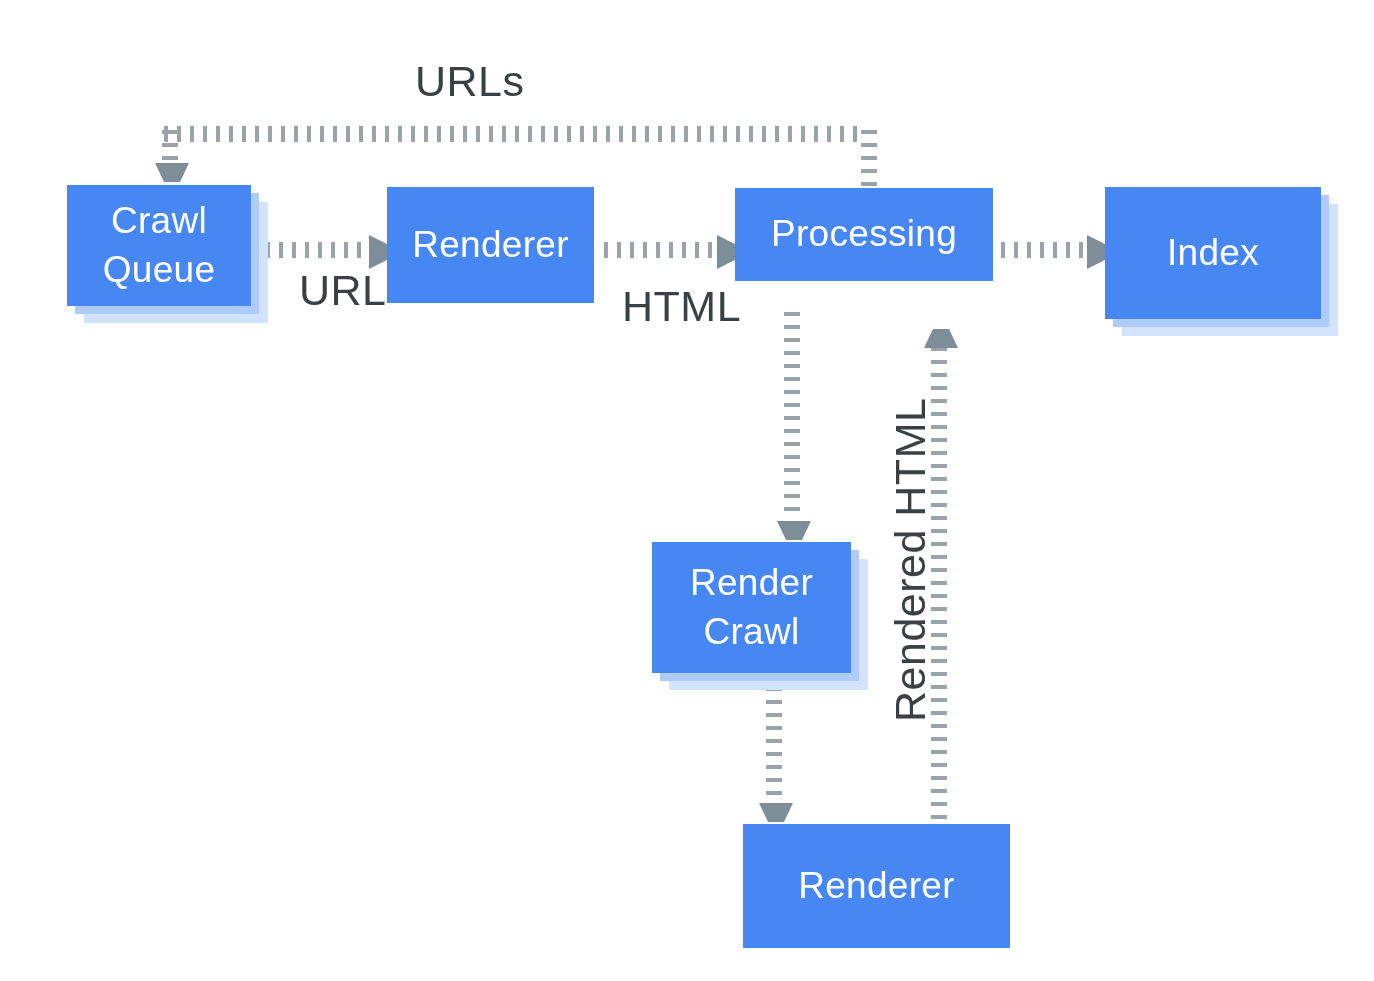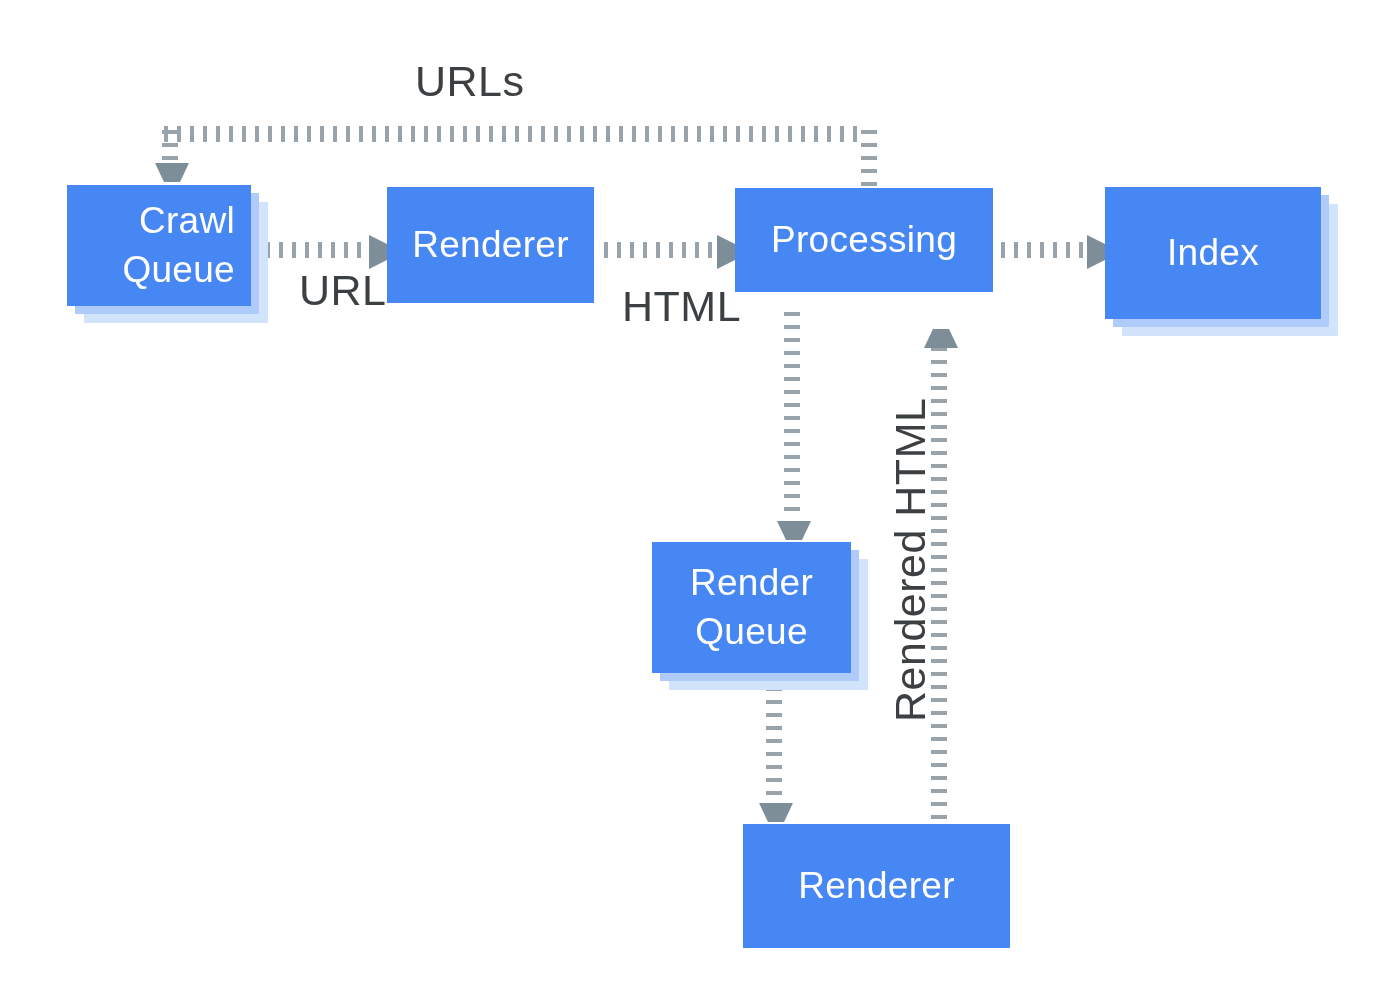--- a/index.html
+++ b/index.html
@@ -74,23 +74,23 @@
     font-weight: 500;
     letter-spacing: 0.5px;
     white-space: nowrap;
   }
   .edge-label.vertical {
     writing-mode: vertical-rl;
     transform: rotate(180deg);
   }
 
   
-  #n-crawl-queue { left: 51px;  top: 169px; width: 184px; height: 121px; text-align: right; }
+  #n-crawl-queue { left: 51px;  top: 169px; width: 184px; height: 121px; }
   #n-crawler     { left: 371px; top: 171px; width: 207px; height: 116px; }
-  #n-processing  { left: 719px; top: 172px; width: 258px; height: 104px; }
+  #n-processing  { left: 719px; top: 172px; width: 258px; height: 93px; }
   #n-index       { left: 1089px;top: 171px; width: 216px; height: 132px; }
   #n-render-queue{ left: 636px; top: 526px; width: 199px; height: 131px; }
   #n-renderer    { left: 727px; top: 808px; width: 267px; height: 124px; }
 
   
   #e-loop-h      { left: 148px; top: 110px; width: 700px; }
   #e-loop-v-left { left: 146px; top: 114px; height: 30px; }
   #e-loop-arrow  { left: 139px; top: 147px; }
   #e-loop-v-right{ left: 845px; top: 114px; height: 58px; }
 
@@ -156,19 +156,19 @@
   <div class="node" id="n-crawler">
     <span class="node-label">Renderer</span>
   </div>
   <div class="node" id="n-processing">
     <span class="node-label">Processing</span>
   </div>
   <div class="node shadowed" id="n-index">
     <span class="node-label">Index</span>
   </div>
   <div class="node shadowed" id="n-render-queue">
-    <span class="node-label">Render Queue</span>
+    <span class="node-label">Render Crawl</span>
   </div>
   <div class="node" id="n-renderer">
     <span class="node-label">Renderer</span>
   </div>
 
 </div>
 
 </body></html>

